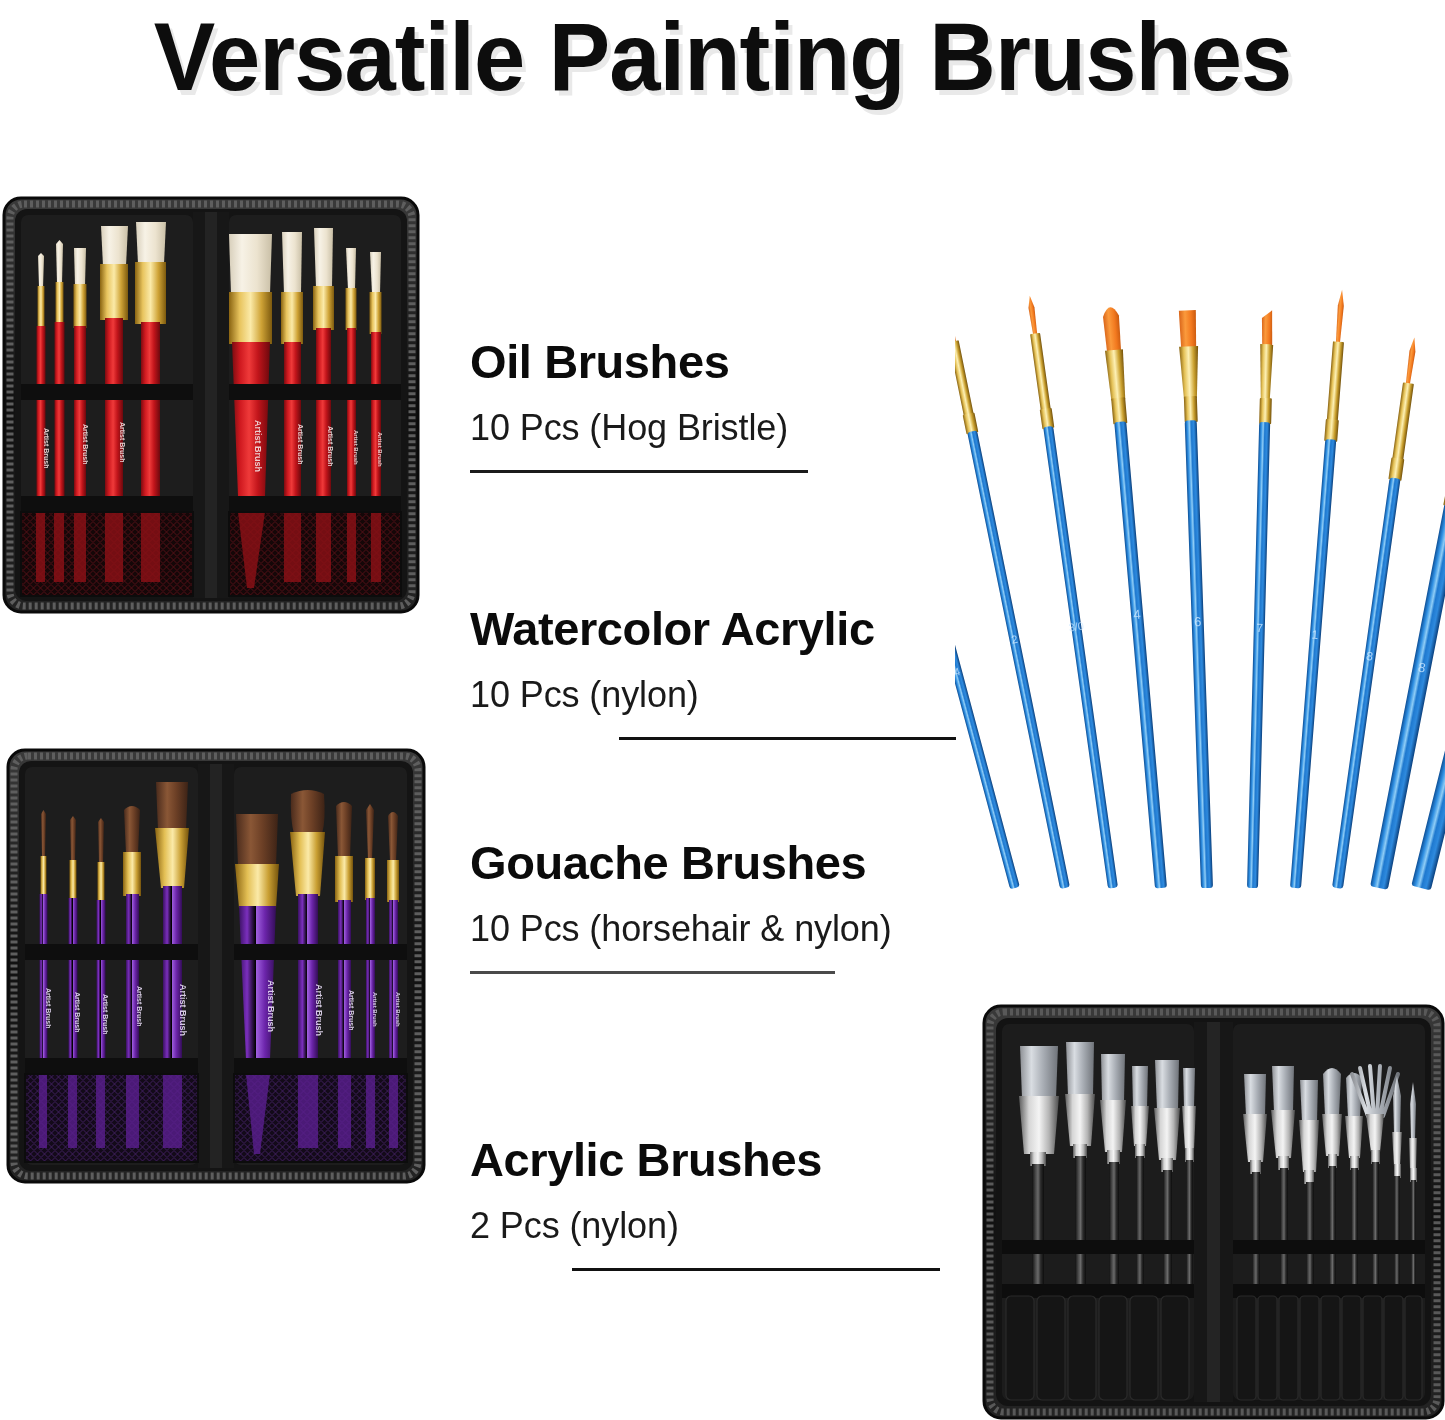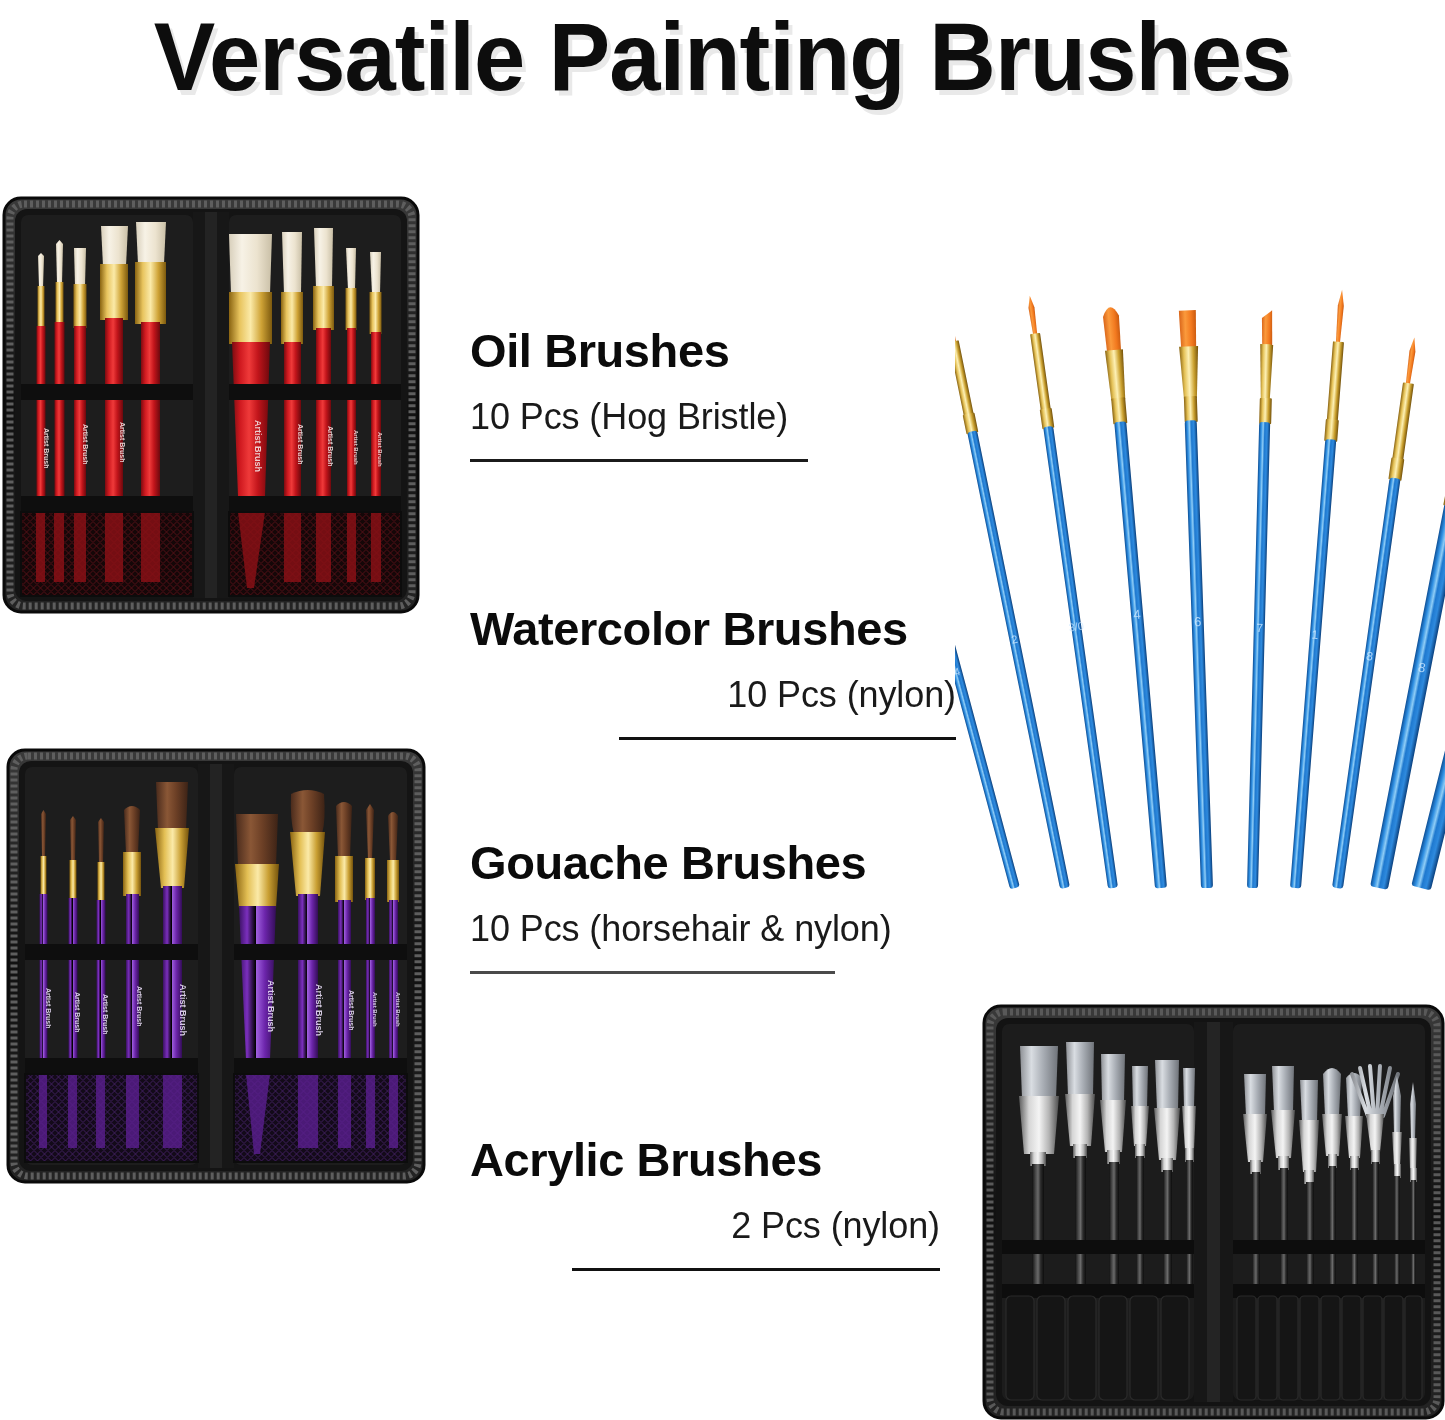--- a/index.html
+++ b/index.html
@@ -59,23 +59,23 @@
     letter-spacing: -0.1px;
     white-space: nowrap;
     margin-top: 17px;
   }
   .label-rule {
     height: 0;
     border-top: 3px solid #1b1b1b;
     margin-top: 20px;
   }
   .align-left  { text-align: left; }
-  .align-right { text-align: right; }
-
-  #block-oil        { left: 470px; top: 326px; width: 520px; }
+  .align-right { }
+
+  #block-oil        { left: 470px; top: 337px; width: 520px; }
   #block-watercolor { left: 470px; top: 604px; width: 486px; }
   #block-gouache    { left: 470px; top: 838px; width: 476px; }
   #block-acrylic    { left: 470px; top: 1135px; width: 470px; }
 
   #block-oil .label-rule        { width: 338px; margin-left: 0; }
   #block-watercolor .label-rule { width: 337px; margin-left: auto; border-top-color: #111; }
   #block-gouache .label-rule    { width: 365px; margin-left: 0; border-top-color: #4a4a4a; }
   #block-acrylic .label-rule    { width: 368px; margin-left: auto; border-top-color: #111; }
 
   
@@ -594,21 +594,21 @@
     </g>
   </svg>
 
   <div class="label-block" id="block-oil">
     <div class="label-head align-left">Oil Brushes</div>
     <div class="label-sub align-left">10 Pcs (Hog Bristle)</div>
     <div class="label-rule"></div>
   </div>
 
   <div class="label-block" id="block-watercolor">
-    <div class="label-head align-left">Watercolor Brushes</div>
+    <div class="label-head align-left">Watercolor Acrylic</div>
     <div class="label-sub align-right">10 Pcs (nylon)</div>
     <div class="label-rule"></div>
   </div>
 
   <div class="label-block" id="block-gouache">
     <div class="label-head align-left">Gouache Brushes</div>
     <div class="label-sub align-left">10 Pcs (horsehair &amp; nylon)</div>
     <div class="label-rule"></div>
   </div>
 

